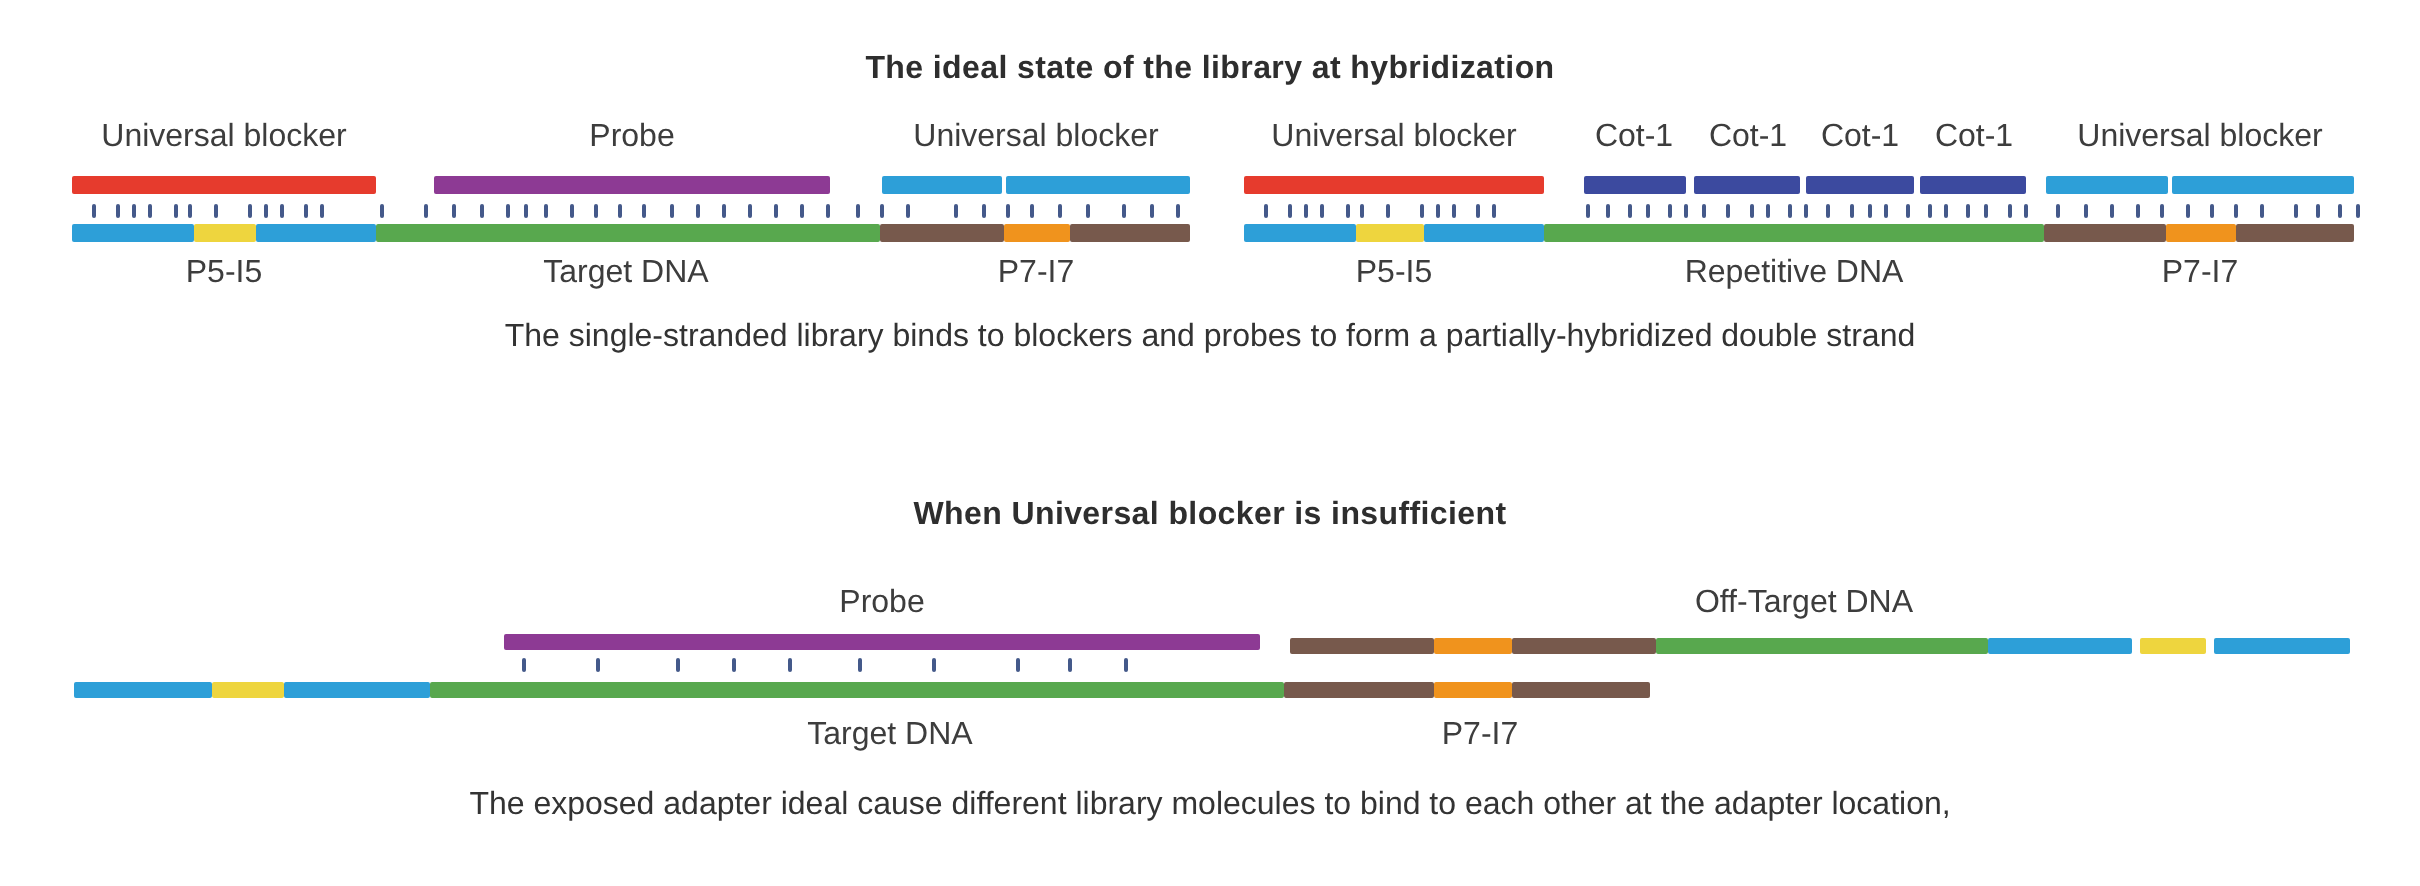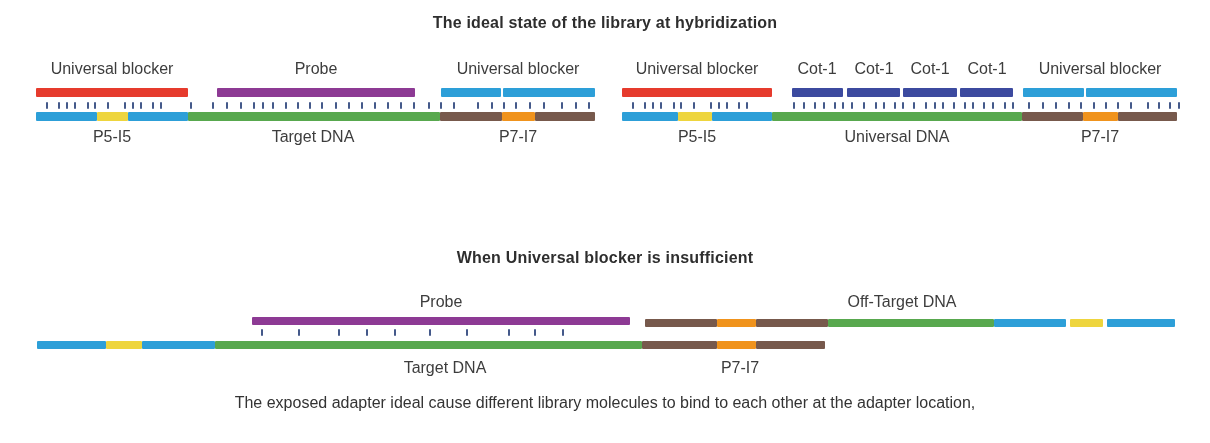--- a/index.html
+++ b/index.html
@@ -28,21 +28,22 @@
   .dlabel{
     position:absolute;width:220px;
     text-align:center;white-space:nowrap;
     font-size:16px;color:#3d3d3d;
   }
 </style>
 </head>
 <body>
 
 <div class="canvas">
-  <div class="title" style="top:14px">The ideal state of the library at hybridization</div>
+  <div class="title" style="top:26px">The ideal state of the library at hybridization</div>
+  <div class="caption" style="top:160px">The single-stranded library binds to blockers and probes to form a partially-hybridized double strand</div>
   <div class="title" style="top:249px">When Universal blocker is insufficient</div>
   <div class="caption" style="top:394px">The exposed adapter ideal cause different library molecules to bind to each other at the adapter location,</div>
   <div id="diagram-layer">
       <div class="bar" style="left: 36px; top: 88px; width: 152px; height: 9px; background: rgb(230, 59, 45);"></div>
       <div class="bar" style="left: 217px; top: 88px; width: 198px; height: 9px; background: rgb(141, 58, 148);"></div>
       <div class="bar" style="left: 441px; top: 88px; width: 60px; height: 9px; background: rgb(45, 159, 216);"></div>
       <div class="bar" style="left: 503px; top: 88px; width: 92px; height: 9px; background: rgb(45, 159, 216);"></div>
       <div class="bar" style="left: 36px; top: 112px; width: 61px; height: 9px; background: rgb(45, 159, 216);"></div>
       <div class="bar" style="left: 97px; top: 112px; width: 31px; height: 9px; background: rgb(238, 213, 62);"></div>
       <div class="bar" style="left: 128px; top: 112px; width: 60px; height: 9px; background: rgb(45, 159, 216);"></div>
@@ -185,20 +186,20 @@
       <div class="dlabel" style="left: 587px; top: 60px;">Universal blocker</div>
       <div class="dlabel" style="left: 707px; top: 60px;">Cot-1</div>
       <div class="dlabel" style="left: 764px; top: 60px;">Cot-1</div>
       <div class="dlabel" style="left: 820px; top: 60px;">Cot-1</div>
       <div class="dlabel" style="left: 877px; top: 60px;">Cot-1</div>
       <div class="dlabel" style="left: 990px; top: 60px;">Universal blocker</div>
       <div class="dlabel" style="left: 2px; top: 128px;">P5-I5</div>
       <div class="dlabel" style="left: 203px; top: 128px;">Target DNA</div>
       <div class="dlabel" style="left: 408px; top: 128px;">P7-I7</div>
       <div class="dlabel" style="left: 587px; top: 128px;">P5-I5</div>
-      <div class="dlabel" style="left: 787px; top: 128px;">Universal DNA</div>
+      <div class="dlabel" style="left: 787px; top: 128px;">Repetitive DNA</div>
       <div class="dlabel" style="left: 990px; top: 128px;">P7-I7</div>
       <div class="dlabel" style="left: 331px; top: 293px;">Probe</div>
       <div class="dlabel" style="left: 792px; top: 293px;">Off-Target DNA</div>
       <div class="dlabel" style="left: 335px; top: 359px;">Target DNA</div>
       <div class="dlabel" style="left: 630px; top: 359px;">P7-I7</div>
     </div>
 </div>
 
 </body></html>

